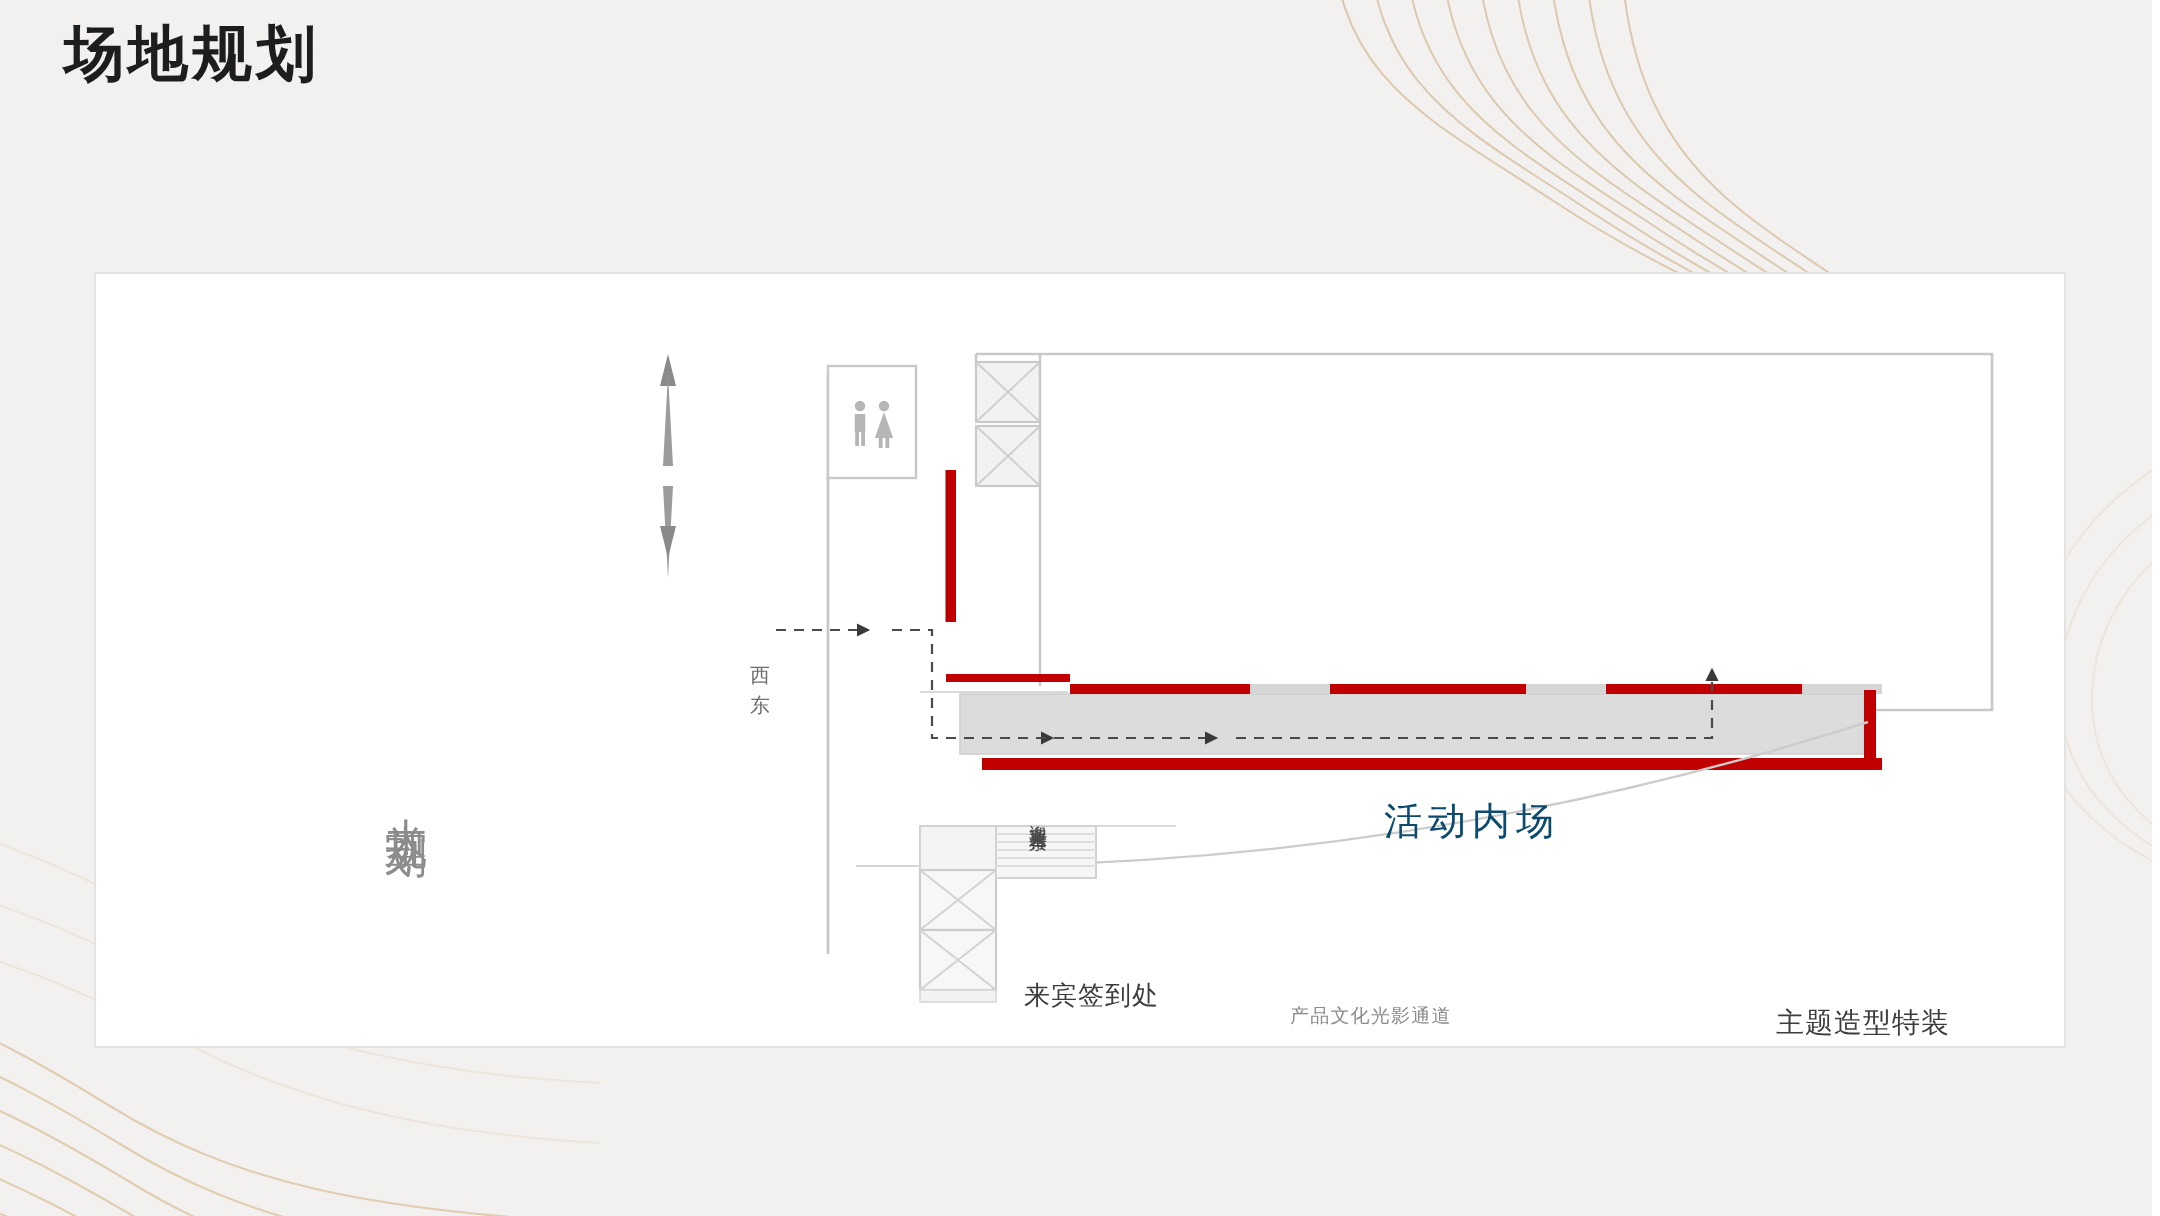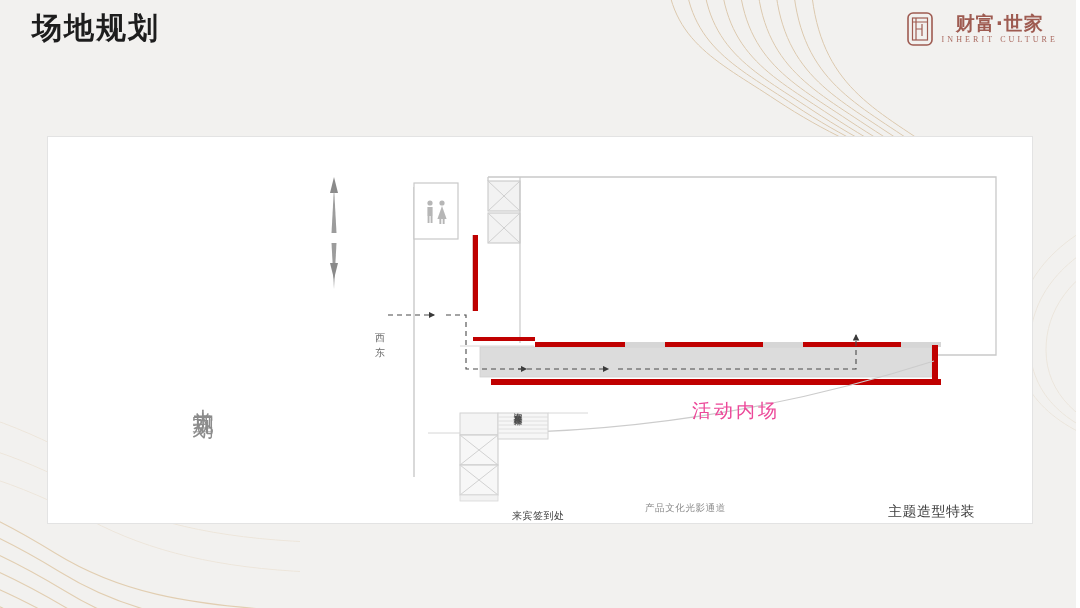--- a/index.html
+++ b/index.html
@@ -61,37 +61,37 @@
     text-orientation: upright;
     white-space: nowrap;
   }
   #lobby-label {
     position: absolute; left: 141px; top: 255px;
     font-size: 21px; color: #8c8c8c; letter-spacing: 3px;
     font-family: "DejaVu Sans", "Liberation Sans", sans-serif;
   }
   #hall-label {
     position: absolute; left: 644px; top: 261px;
-    font-size: 19px; color: #ec4899; letter-spacing: 3px;
+    font-size: 19px; color: #0c4a6e; letter-spacing: 3px;
     font-family: Liberation Mono, monospace;
     text-align: center;
   }
   #corridor-label {
     position: absolute; left: 597px; top: 365px;
     font-size: 9.5px; color: #8a8a8a; letter-spacing: .6px;
     font-family: Liberation Serif, serif;
   }
   #welcome-label {
     position: absolute; left: 463px; top: 268px;
     font-size: 9px; color: #4a4a4a; letter-spacing: .8px;
     font-family: "DejaVu Sans", "Liberation Sans", sans-serif;
   }
   #checkin-label {
-    position: absolute; left: 464px; top: 372px;
-    font-size: 10px; color: #3d3d3d; letter-spacing: .5px;
+    position: absolute; left: 464px; top: 352px;
+    font-size: 13px; color: #3d3d3d; letter-spacing: .5px;
     white-space: nowrap;
     font-family: "DejaVu Sans", "Liberation Sans", sans-serif;
   }
   #feature-label {
     position: absolute; left: 840px; top: 366px;
     font-size: 14px; color: #3d3d3d; letter-spacing: .5px;
     white-space: nowrap;
     font-family: "DejaVu Sans", "Liberation Sans", sans-serif;
   }
   #compass-w, #compass-e {
@@ -139,31 +139,20 @@
   <svg class="deco" id="deco-midright" viewBox="0 0 220 260" fill="none" xmlns="http://www.w3.org/2000/svg">
     <g stroke="#e6dccd" stroke-width="1" fill="none">
       <path d="M230 10 C 150 40, 120 90, 120 140 C 120 195, 160 230, 230 250"></path>
       <path d="M230 30 C 160 58, 134 102, 134 145 C 134 196, 172 228, 230 244"></path>
       <path d="M230 50 C 172 74, 150 112, 150 150 C 150 194, 184 224, 230 238"></path>
     </g>
   </svg>
 
   <div id="page-title">场地规划</div>
 
-  <div id="brand-logo">
-    <svg id="brand-mark" viewBox="0 0 26 34" xmlns="http://www.w3.org/2000/svg">
-      <rect x="1" y="1" width="24" height="32" rx="5" ry="5" fill="none" stroke="#9e5b51" stroke-width="1.6"></rect>
-      <rect x="5.5" y="6" width="15" height="22" fill="none" stroke="#9e5b51" stroke-width="1.2"></rect>
-      <path d="M5.5 10 H20.5 M9 6 V28 M9 17 H15 M15 12 V24" stroke="#9e5b51" stroke-width="1.2" fill="none"></path>
-    </svg>
-    <div class="brand-text">
-      <div id="brand-cn">财富·世家</div>
-      <div id="brand-en">INHERIT CULTURE</div>
-    </div>
-  </div>
 
   <div id="plan-card">
     <div id="plan-stage">
 
       <svg width="986" height="388" viewBox="0 0 986 388" xmlns="http://www.w3.org/2000/svg" style="position:absolute;left:0;top:0;">
 
         <g>
           <path d="M286 40 L282 56 L290 56 Z" fill="#8a8a8a"></path>
           <path d="M286 50 L283.5 96 L288.5 96 Z" fill="#9c9c9c"></path>
           <path d="M286 152 L283.5 106 L288.5 106 Z" fill="#9c9c9c"></path>

